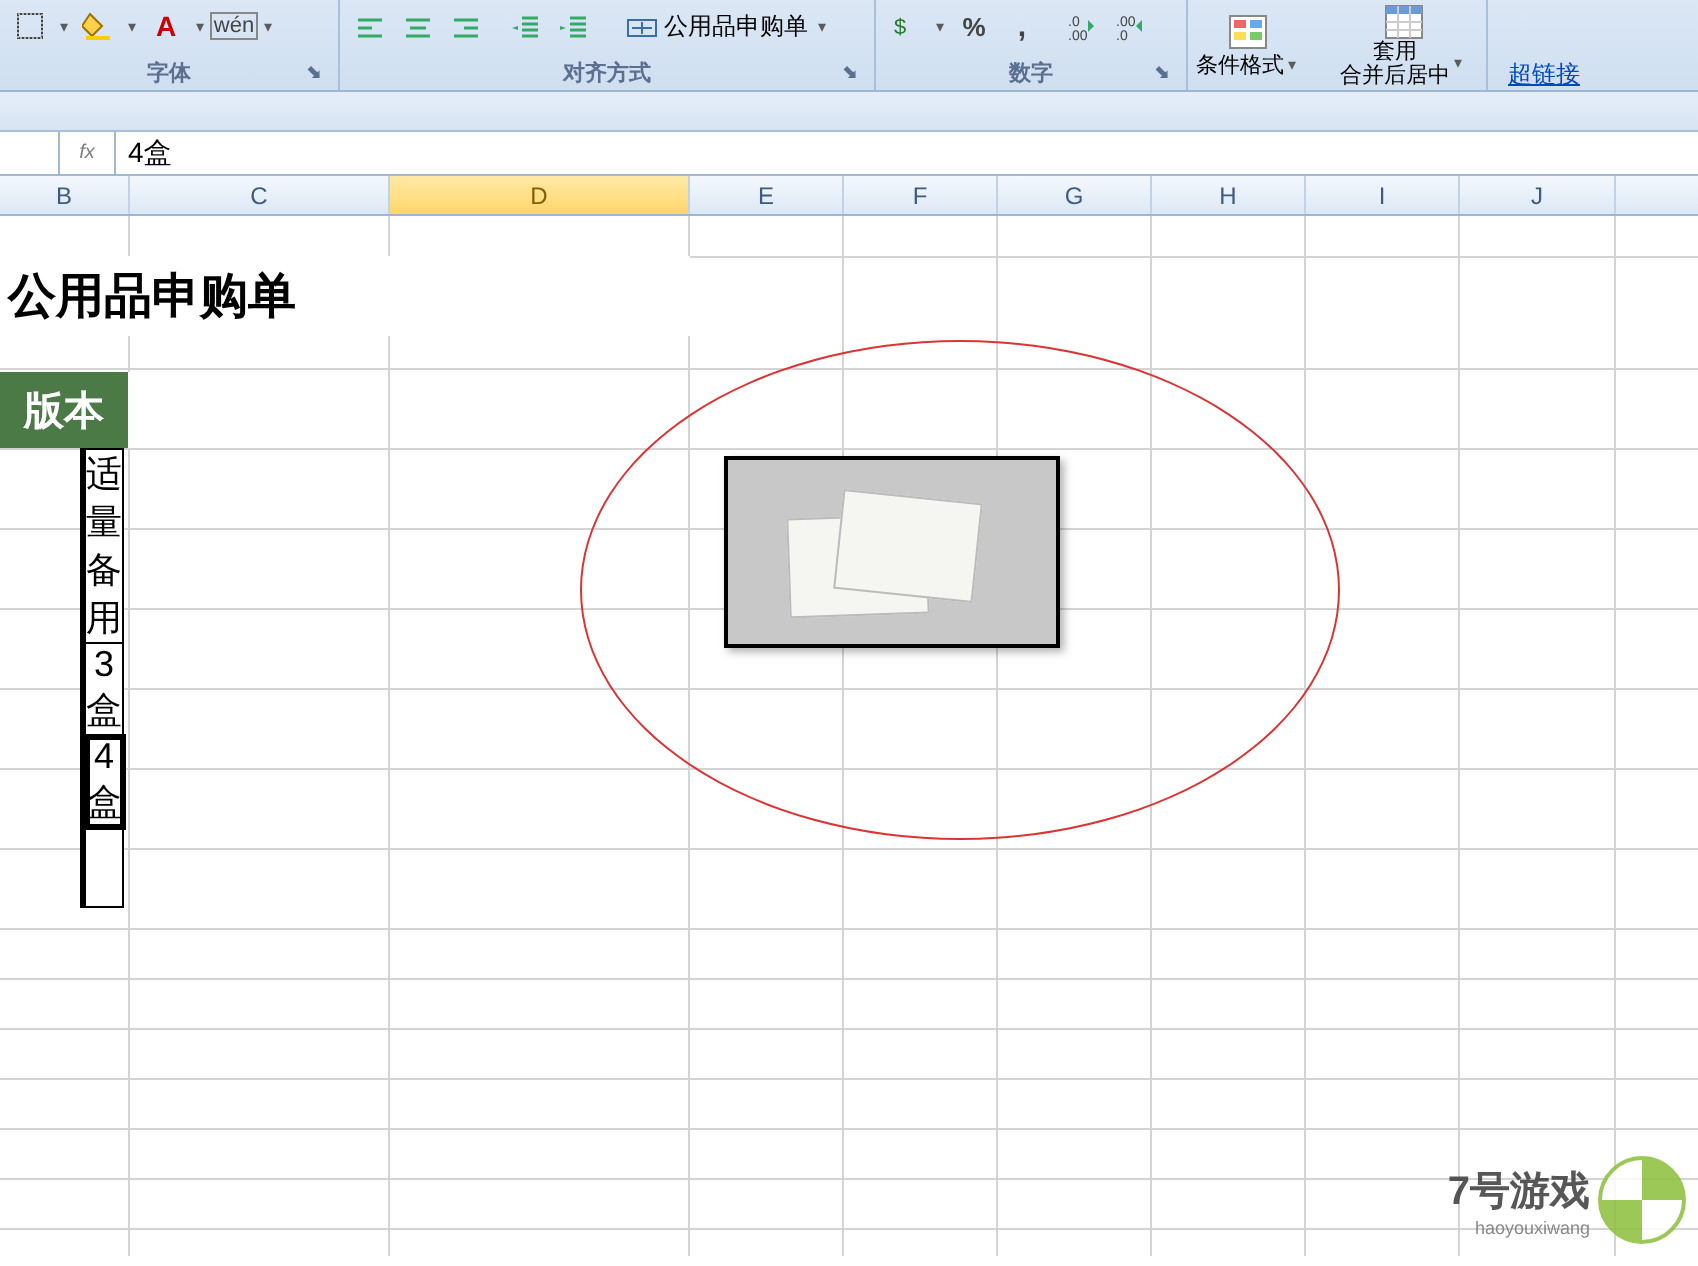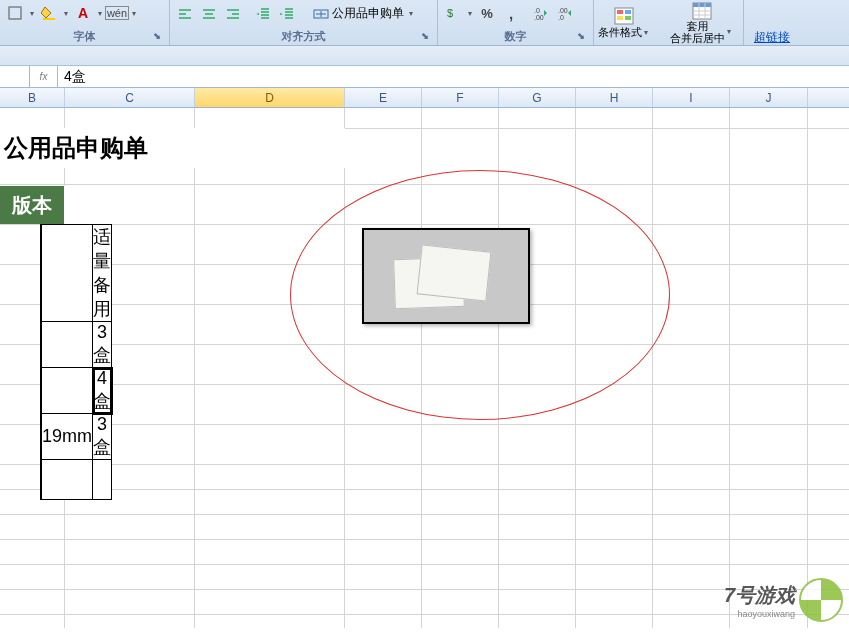--- a/index.html
+++ b/index.html
@@ -500,39 +500,34 @@
         <td class="c"></td>
         <td class="d">3盒</td>
       </tr>
       <tr>
         <td class="b"></td>
         <td class="c"></td>
         <td class="d sel">4盒</td>
       </tr>
       <tr>
         <td class="b"></td>
-        <td class="c">19mm</td>
-        <td class="d">3盒</td>
-      </tr>
-      <tr>
-        <td class="b"></td>
         <td class="c"></td>
         <td class="d"></td>
       </tr>
     </tbody>
       </table>
   </div>
 
   <div class="ellipse"></div>
 
   <div class="comment-box">
     <div class="paper" style="left:30px;top:28px;transform:rotate(-2deg)"></div>
     <div class="paper" style="left:55px;top:18px;transform:rotate(6deg)"></div>
   </div>
 
   <div class="watermark">
     <div style="text-align:right">
-      <div style="font-style:italic">7号游戏</div>
+      <div style="">7号游戏</div>
       <div style="font-size:9px;color:#777;font-weight:normal">haoyouxiwang</div>
     </div>
     <div class="wm-badge"></div>
   </div>
 </div>
 
 </body></html>

